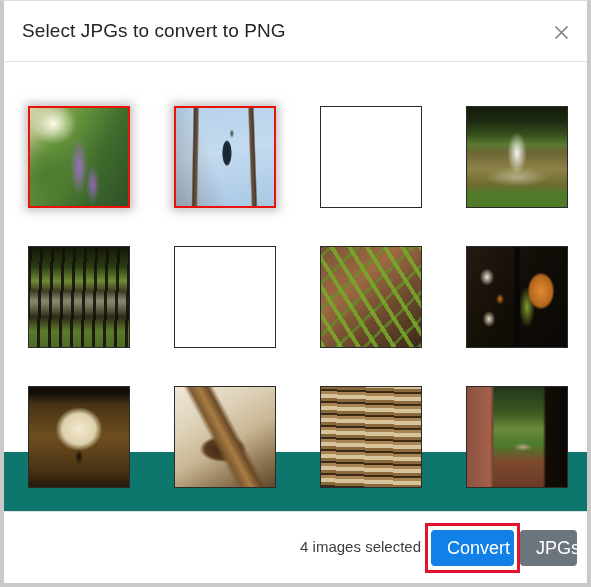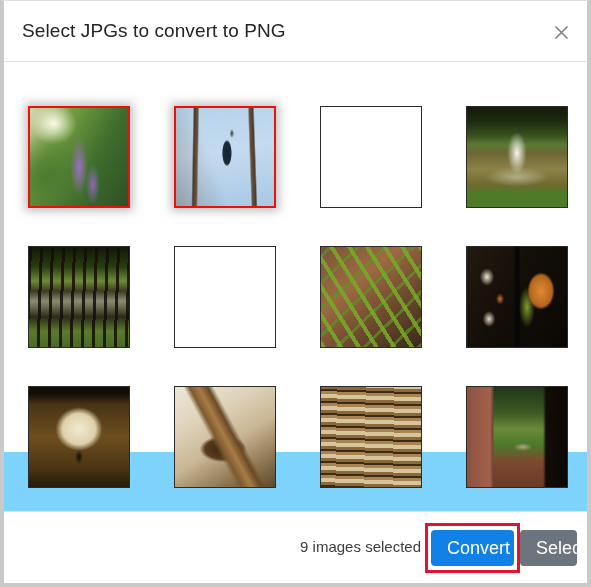--- a/index.html
+++ b/index.html
@@ -19,21 +19,21 @@
   .dialog {
     position: absolute;
     left: 0; top: 0;
     width: 591px;
     height: 587px;
     box-sizing: border-box;
     border-left: 4px solid #c9c9c9;
     border-right: 4px solid #c9c9c9;
     border-bottom: 4px solid #c9c9c9;
     border-top: 1px solid #dddddd;
-    background: #7dd3fc;
+    background: #0f766e;
   }
 
   
   .header {
     position: absolute;
     left: 0; top: 0;
     width: 583px;
     height: 61px;
     box-sizing: border-box;
     border-bottom: 1px solid #e2e2e2;
@@ -334,19 +334,19 @@
       <div class="thumb-cell">
         <div class="thumb-img">
             <div class="px art-lizard"></div>
           </div>
       </div>
 
     </div>
   </div>
 
   <div class="footer">
-    <div class="selected-count">9 images selected</div>
+    <div class="selected-count">4 images selected</div>
     <button class="btn btn-convert">Convert</button>
-    <button class="btn btn-close">Select</button>
+    <button class="btn btn-close">JPGs</button>
     <div class="annot-box"></div>
   </div>
 
 </div>
 
 </body></html>

